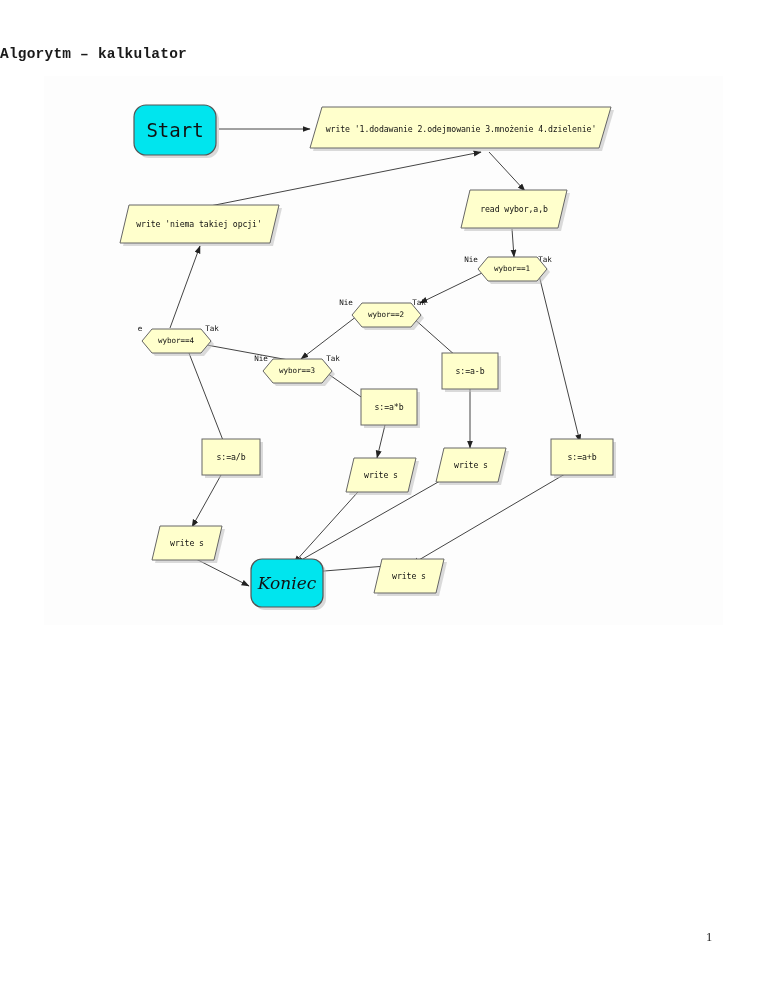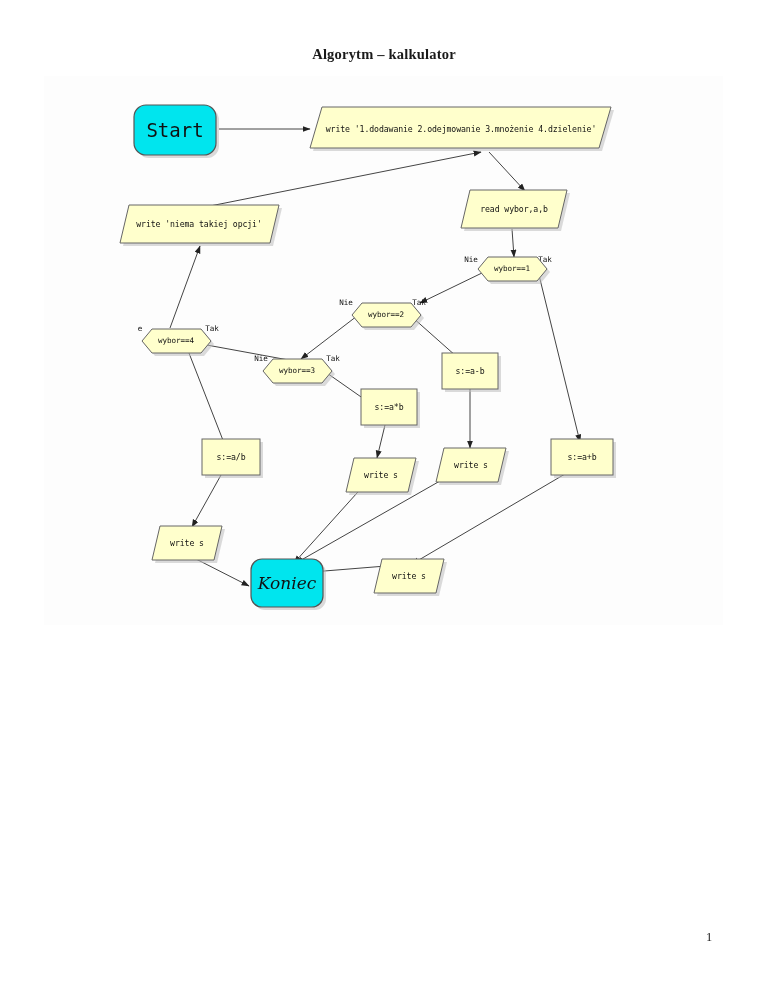--- a/index.html
+++ b/index.html
@@ -17,22 +17,22 @@
   #page {
     position: absolute;
     inset: 0;
     background: #ffffff;
   }
   #doc-title {
     position: absolute;
     top: 46px;
     left: 0;
     width: 768px;
-    text-align: center;
-    font-family: Liberation Serif, serif;
+    text-align: left;
+    font-family: Liberation Mono, monospace;
     font-weight: bold;
     font-size: 14.5px;
     color: #1a1a1a;
     letter-spacing: 0.2px;
   }
   #diagram-canvas {
     position: absolute;
     left: 44px;
     top: 76px;
     width: 679px;

